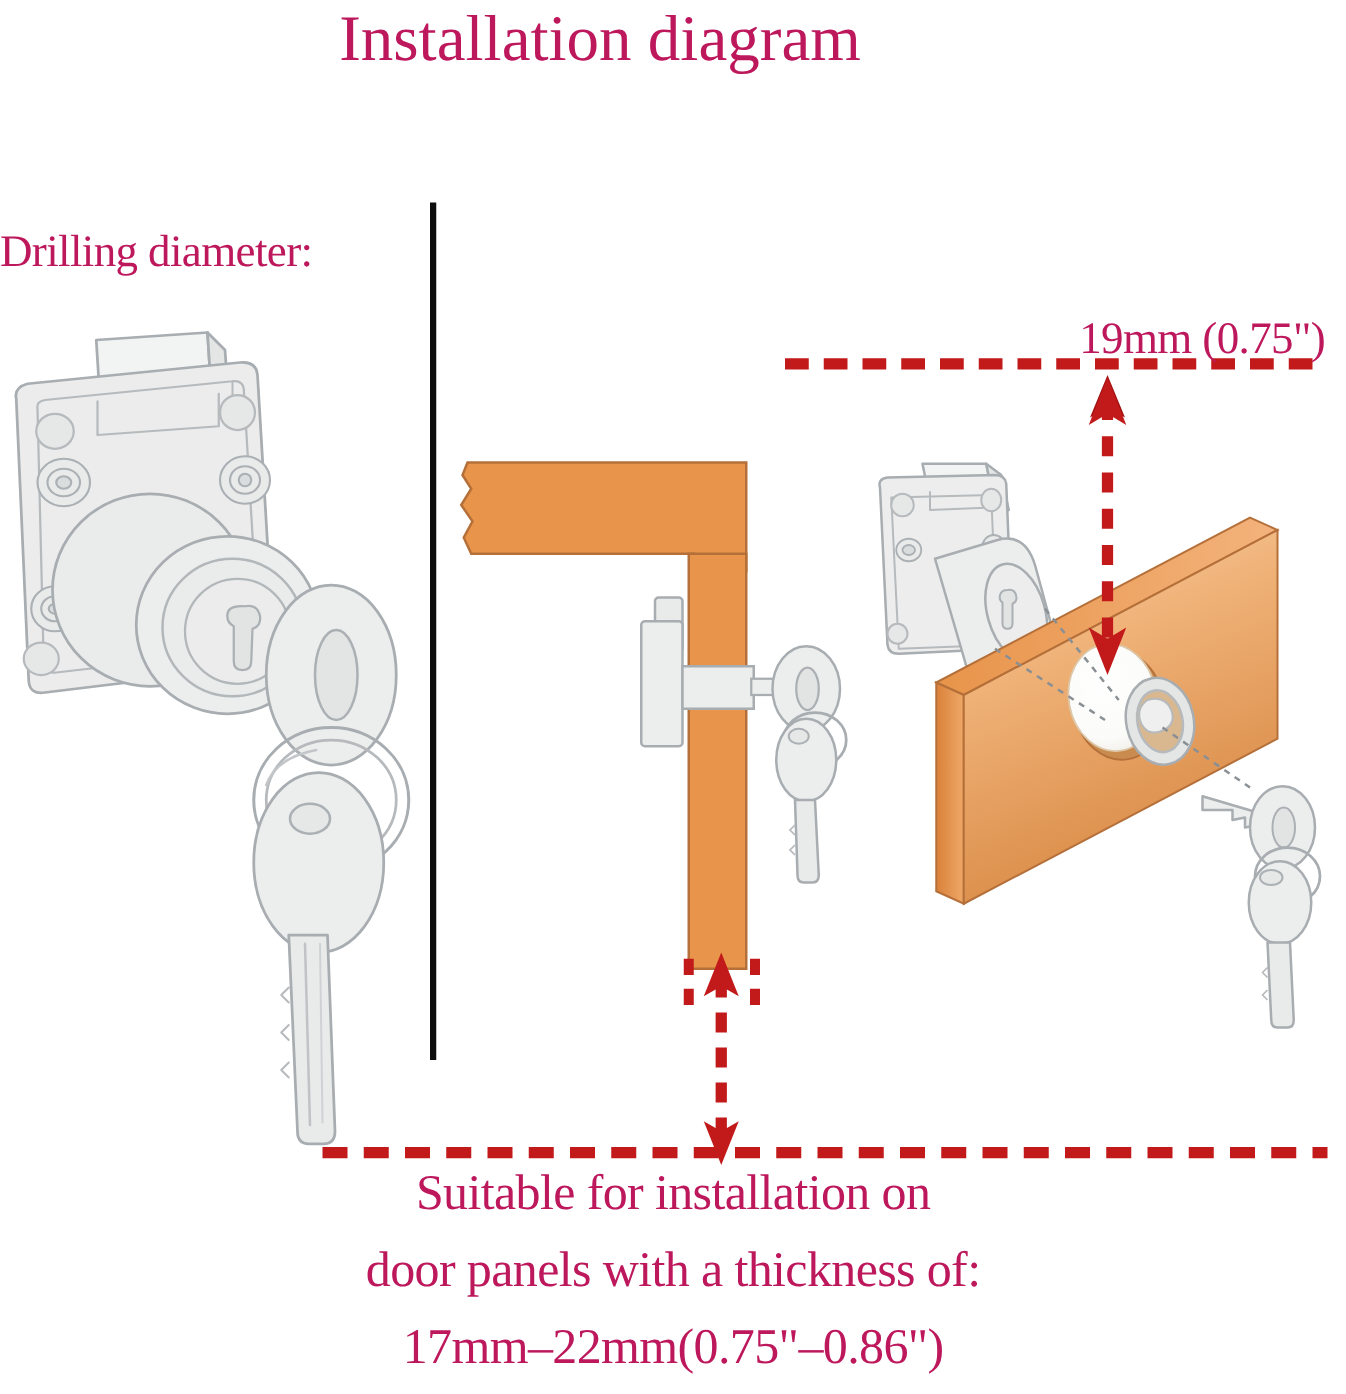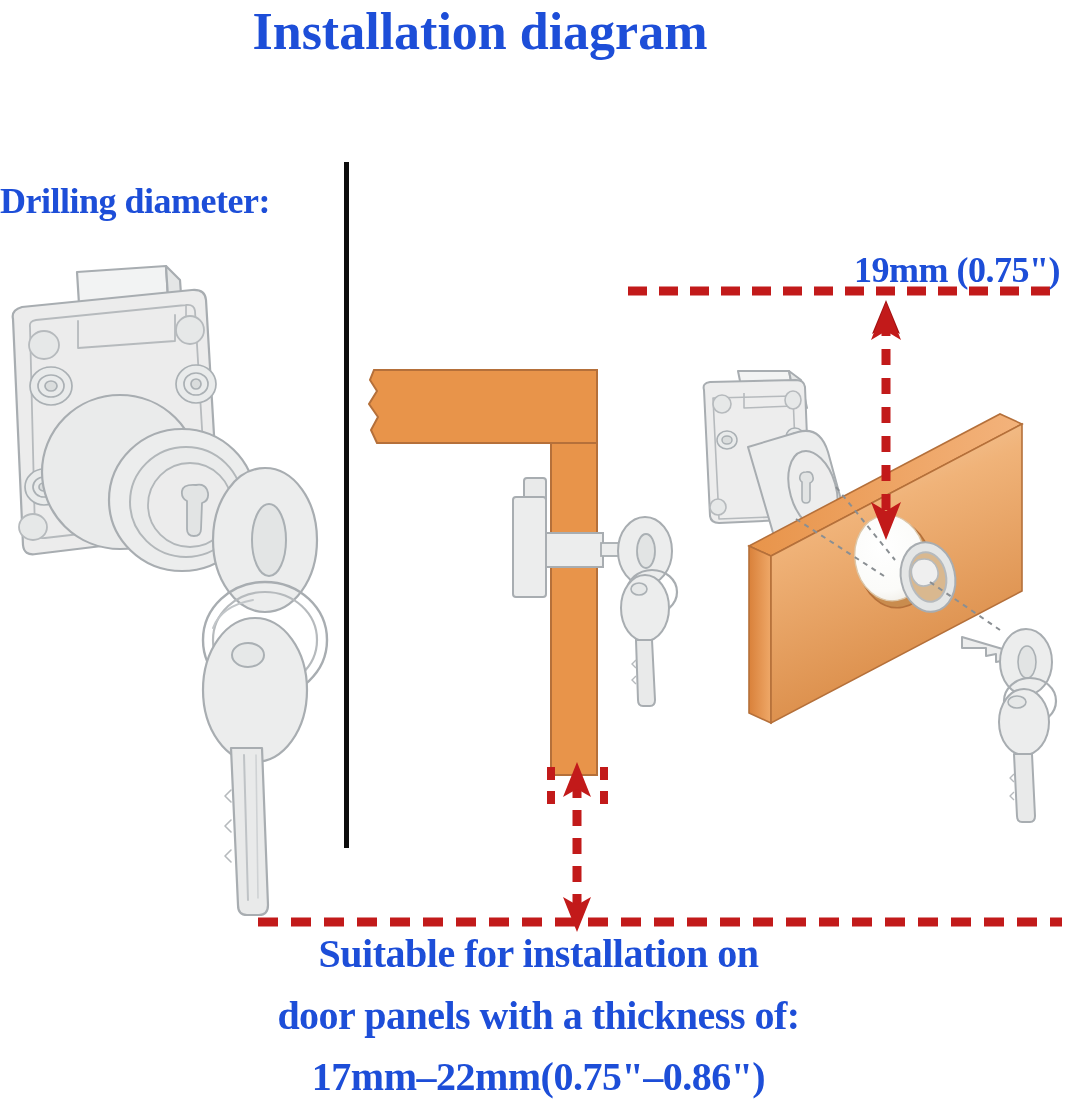--- a/index.html
+++ b/index.html
@@ -20,22 +20,22 @@
   #page svg.layer {
     position: absolute;
     left: 0;
     top: 0;
     width: 1077px;
     height: 1115px;
   }
   .txt {
     position: absolute;
     font-family: "Liberation Serif", "DejaVu Serif", serif;
-    font-weight: bold;
-    color: #1d4ed8;
+    font-weight: normal;
+    color: #be185d;
     white-space: nowrap;
     letter-spacing: -0.5px;
   }
   #title {
     left: 0;
     top: 2px;
     width: 960px;
     text-align: center;
     font-size: 52px;
     letter-spacing: 0px;

